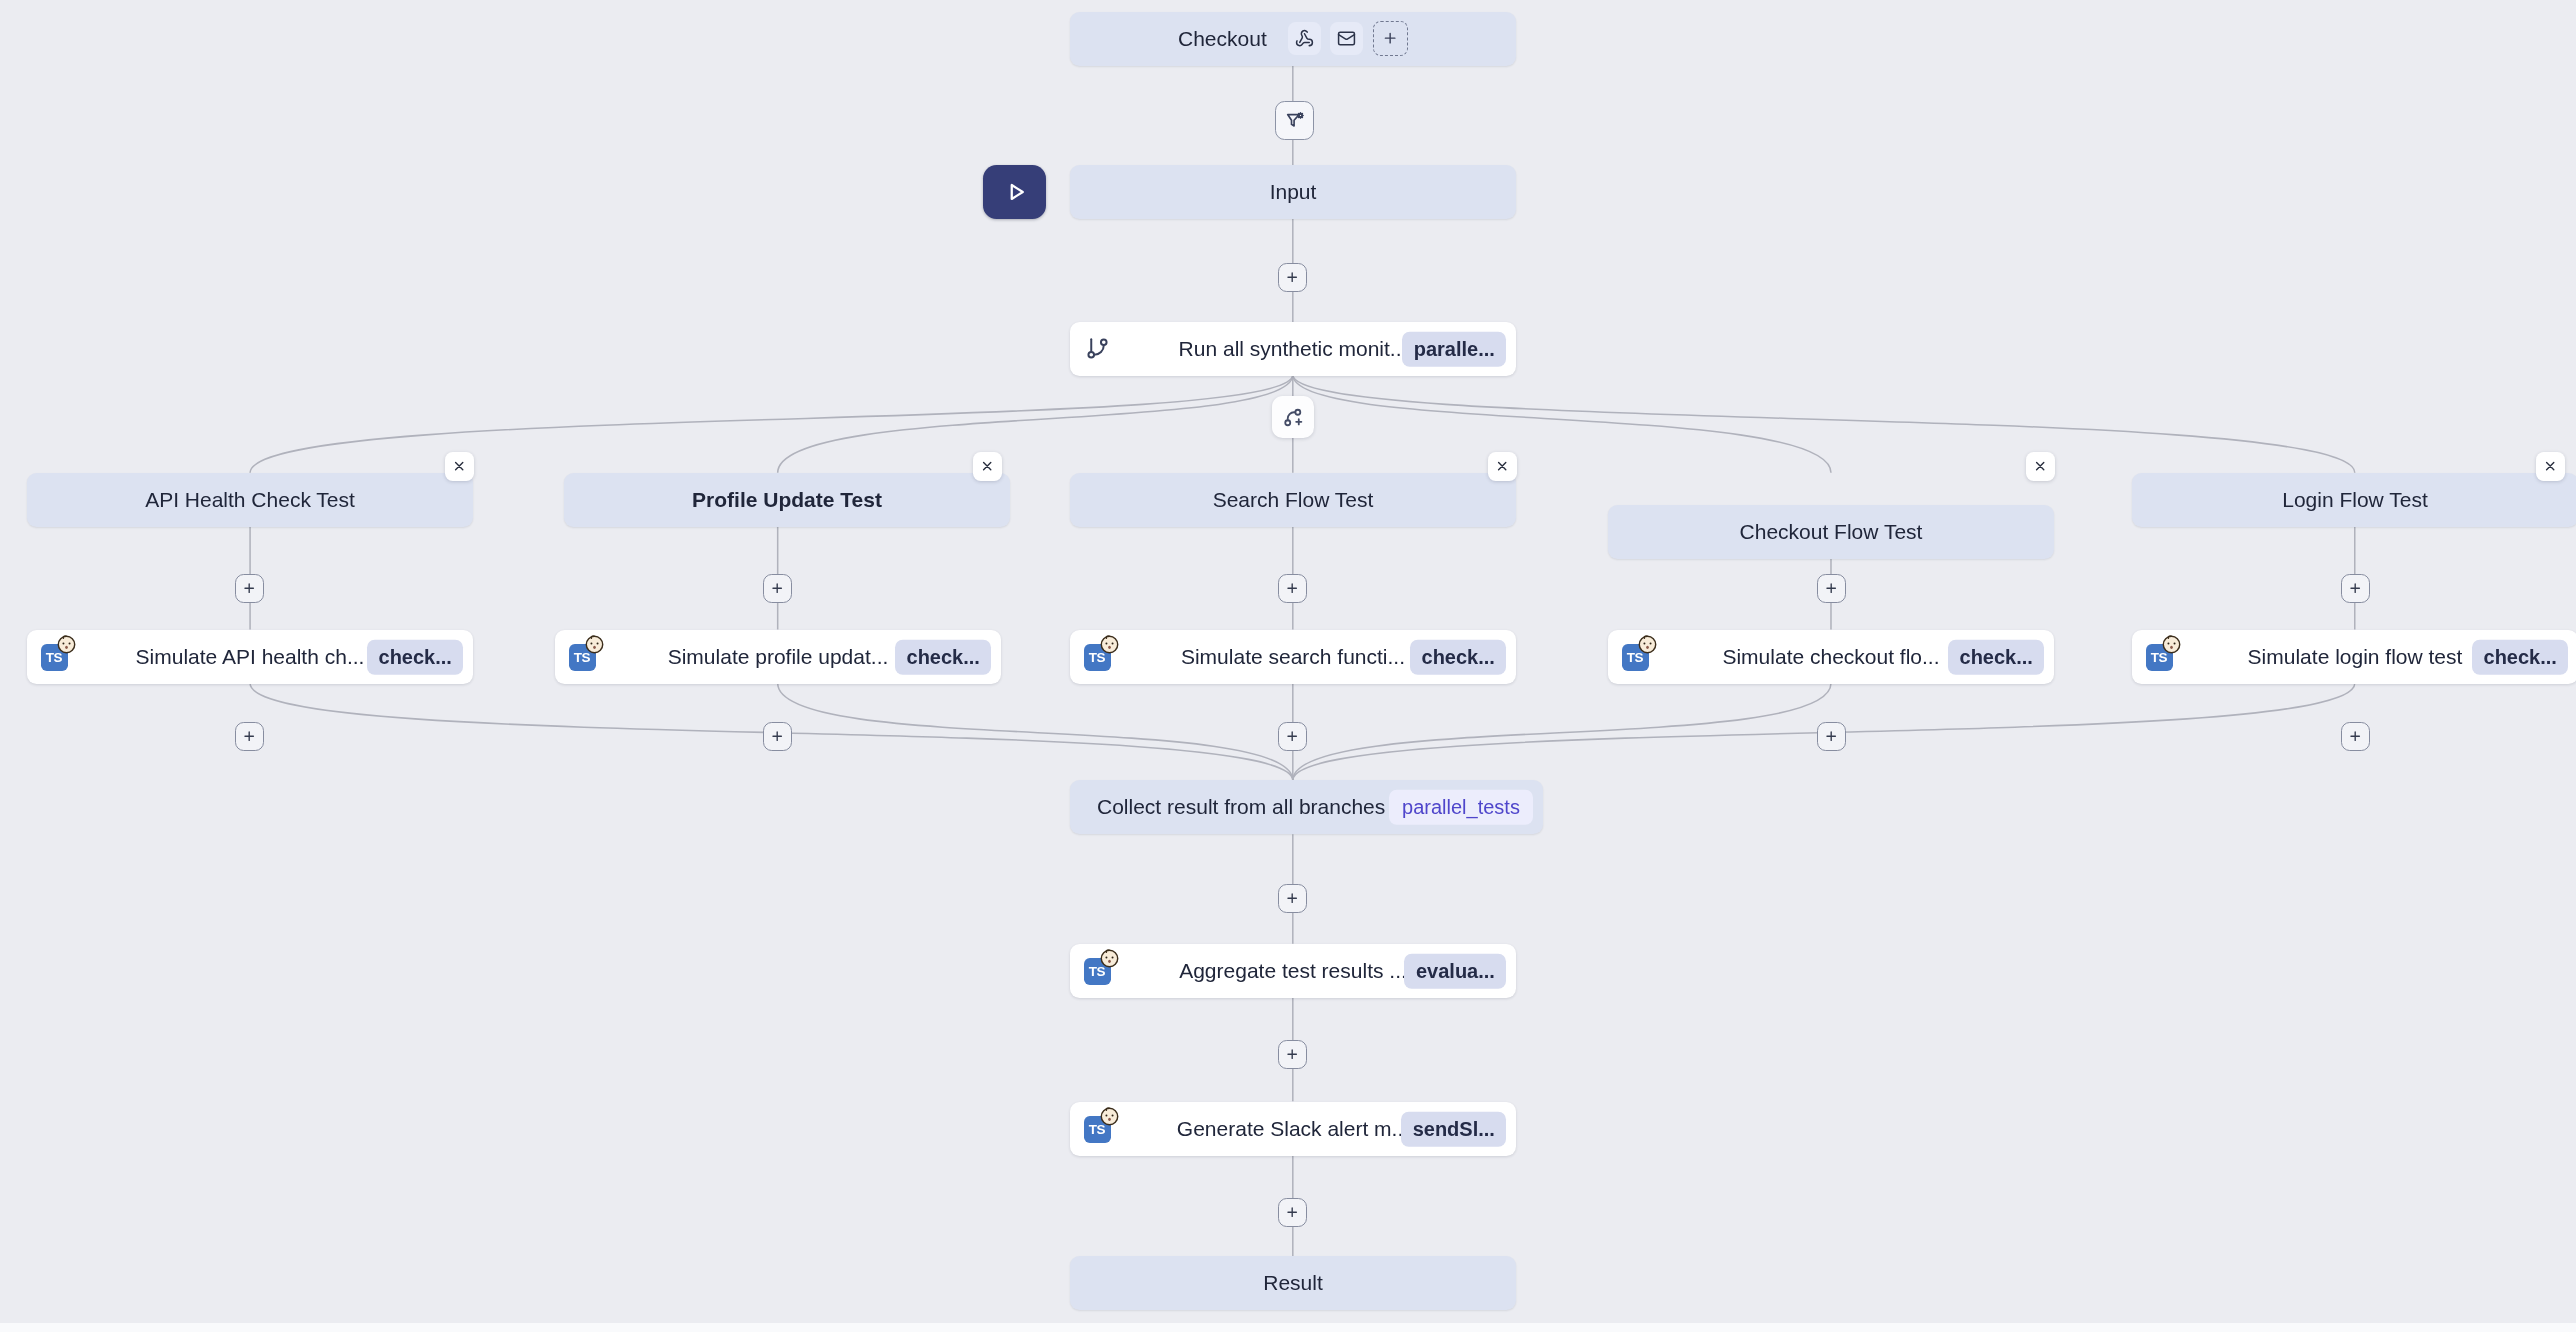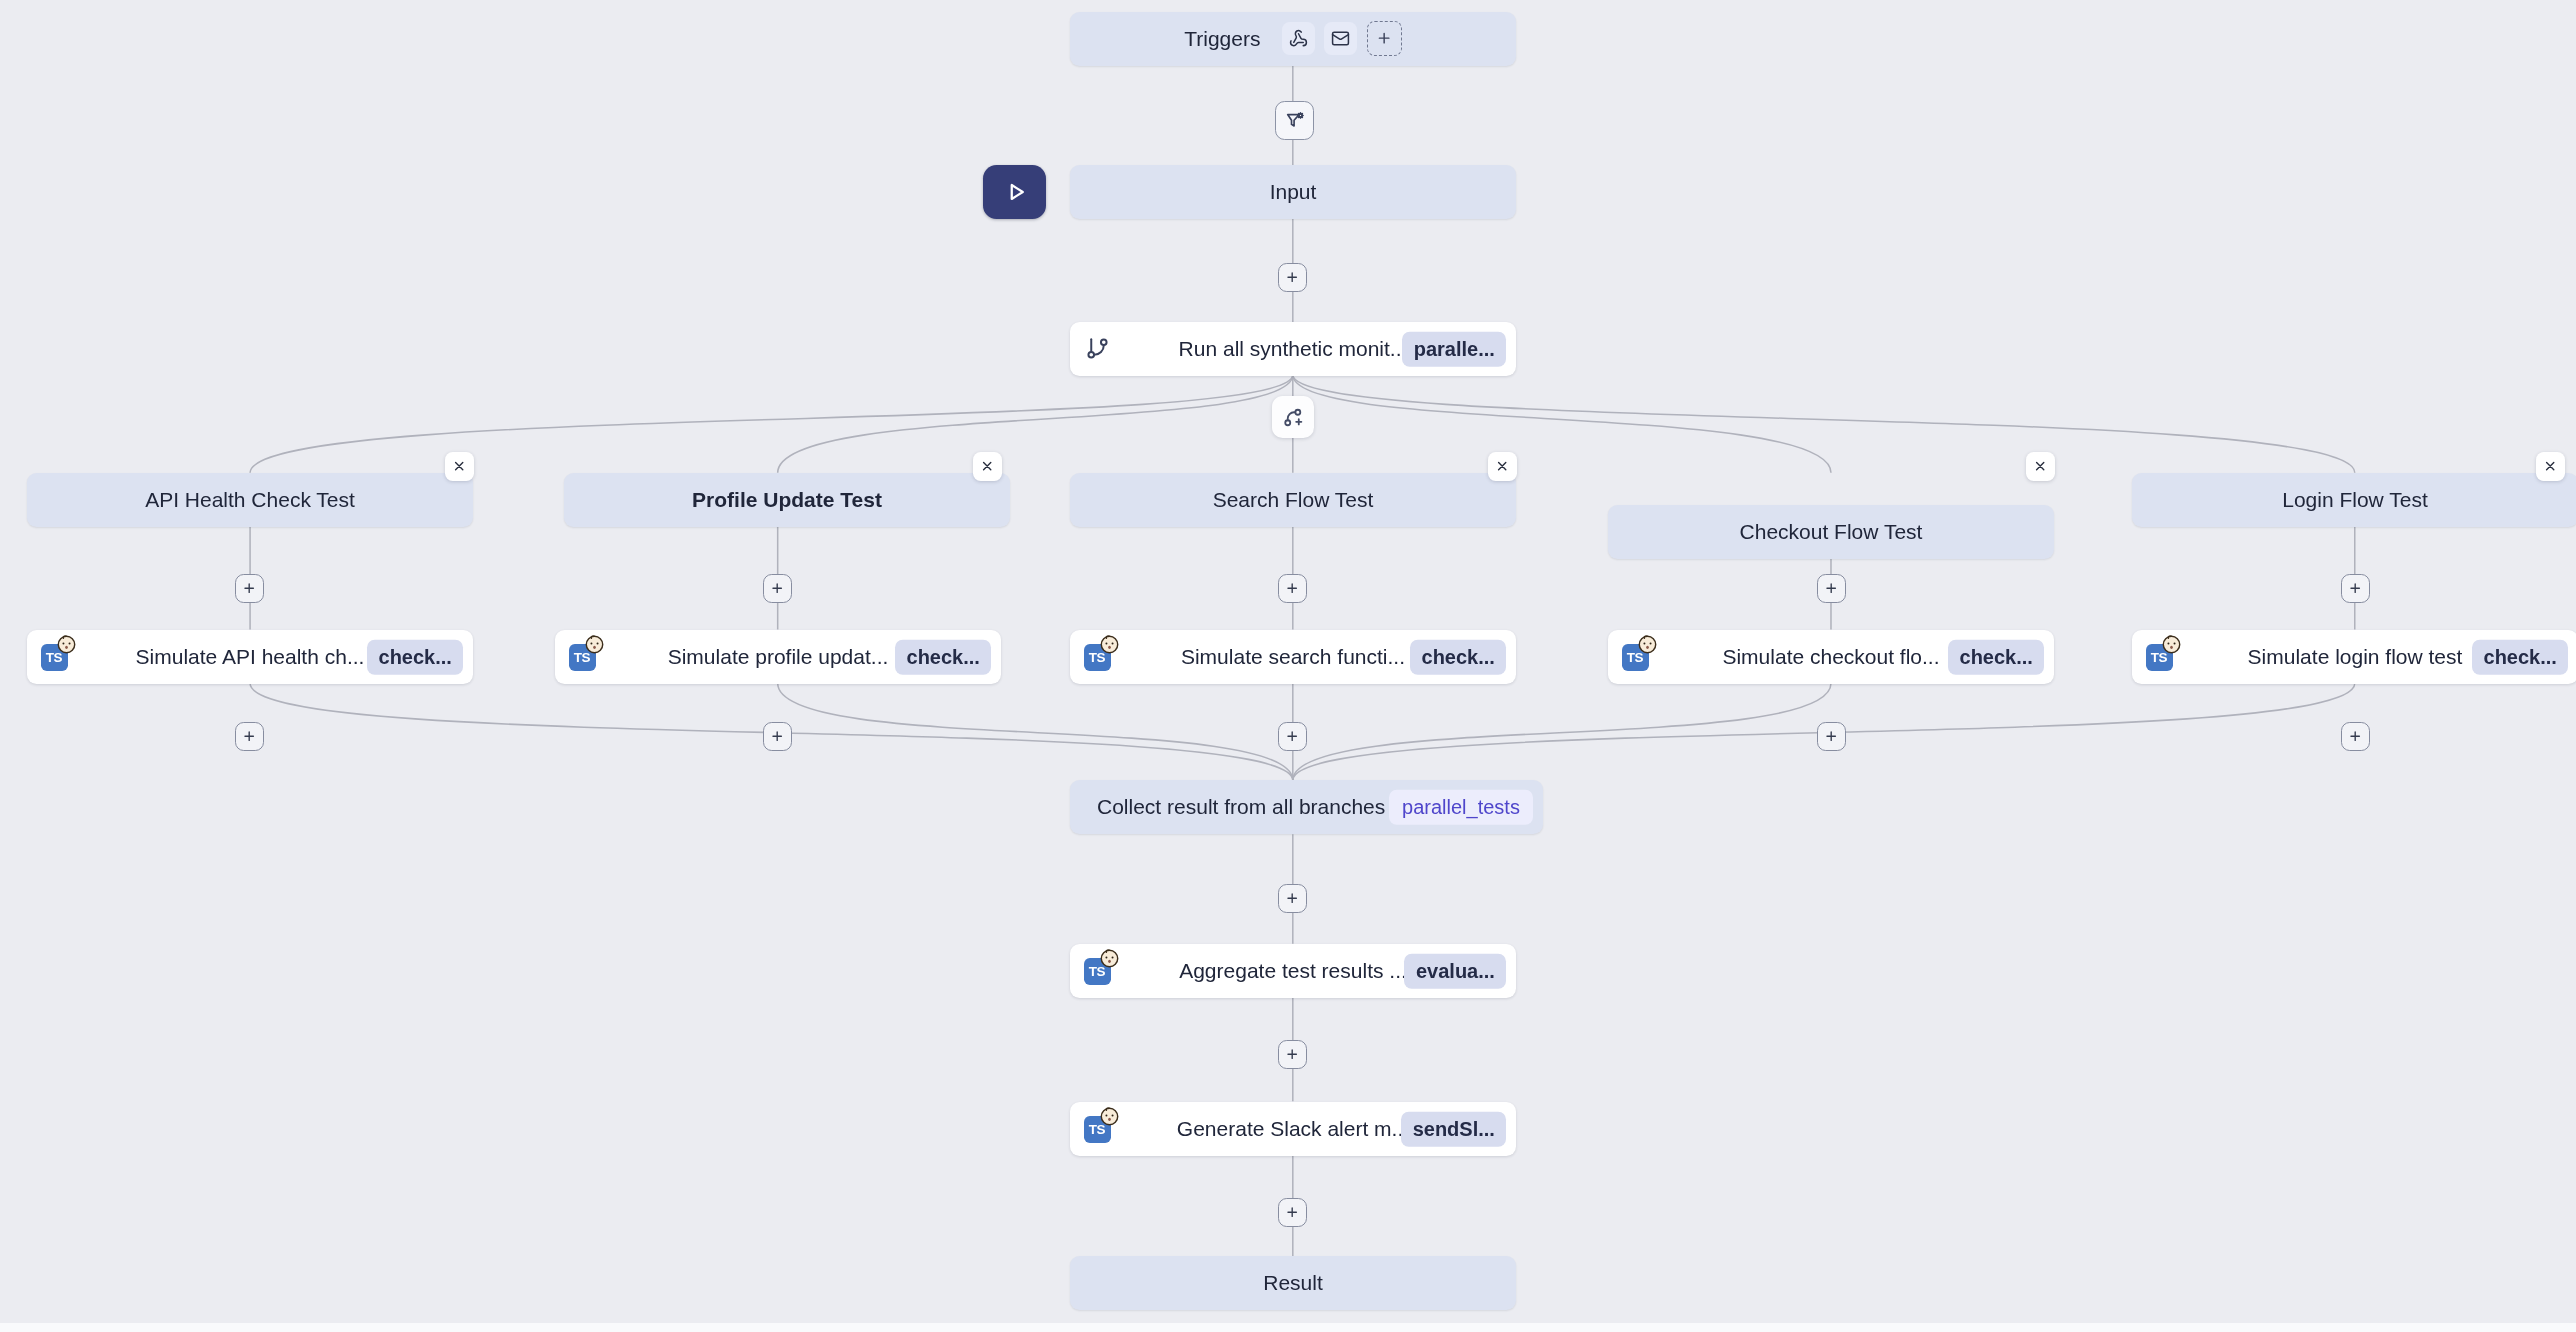--- a/index.html
+++ b/index.html
@@ -105,21 +105,21 @@
   <path d="M1345 711 V812"></path>
   <path d="M1905 711 C1905 785 1345 740 1345 812"></path>
   <path d="M2450 711 C2450 785 1345 740 1345 812"></path>
 
   <path d="M1345 868 V982"></path>
   <path d="M1345 1038 V1146"></path>
   <path d="M1345 1202 V1307"></path>
 </svg>
 
 <div class="node soft" style="left:1070px;top:11.5px;">
-  <span class="label" style="margin-right:11.5px;">Triggers</span>
+  <span class="label" style="margin-right:11.5px;">Checkout</span>
   <span class="chip">
     <svg width="19" height="19" viewBox="0 0 24 24">
       <g fill="none" stroke="#2c3349" stroke-width="1.9" stroke-linecap="round" stroke-linejoin="round">
         <path d="M18 16.98h-5.99c-1.1 0-1.95.94-2.48 1.9A4 4 0 0 1 2 17c.01-.7.2-1.4.57-2"></path>
         <path d="m6 17 3.13-5.78c.53-.97.1-2.18-.5-3.1a4 4 0 1 1 6.89-4.06"></path>
         <path d="m12 6 3.13 5.73C15.66 12.7 16.9 13 18 13a4 4 0 0 1 0 8"></path>
       </g>
     </svg>
   </span>
   <span class="chip">

